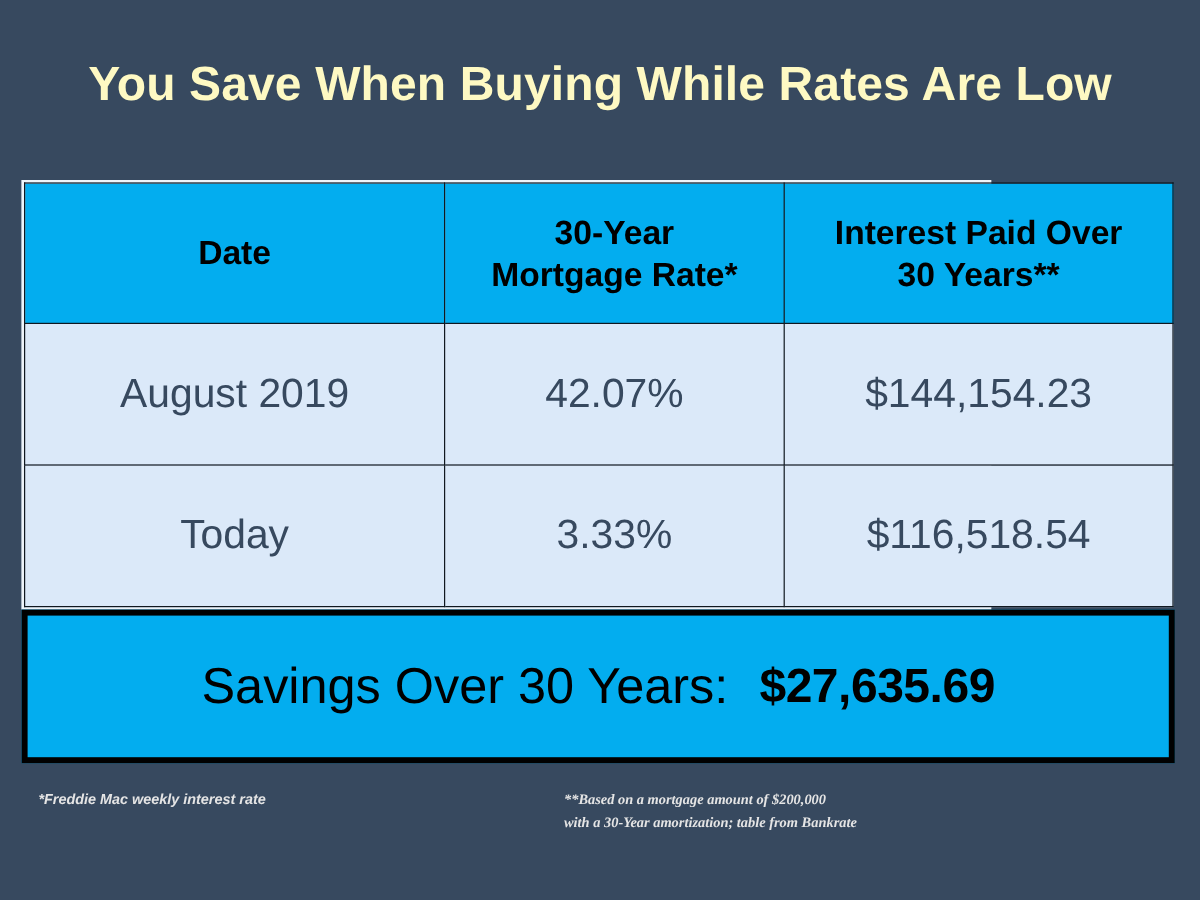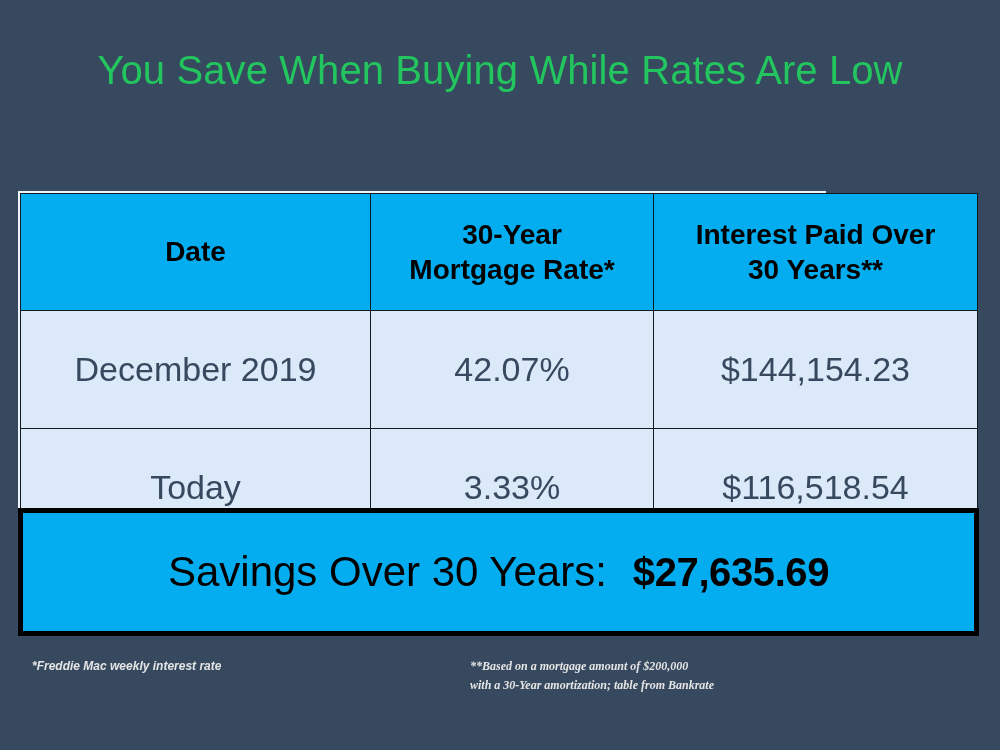--- a/index.html
+++ b/index.html
@@ -17,36 +17,35 @@
     position: relative;
   }
 
   
   .title {
     position: absolute;
     top: 48px;
     left: 0;
     width: 1000px;
     text-align: center;
-    color: #22c55e;
+    color: #fef9c3;
     font-size: 40px;
-    font-weight: 400;
+    font-weight: 700;
     letter-spacing: 0.1px;
     white-space: nowrap;
   }
 
   
   .table-wrap {
     position: absolute;
     left: 18px;
     top: 150px;
     width: 808px;
     border: 2px solid #eef4fa;
     background: #dbe9f9;
-    margin-top: 41px;
   }
 
   .tbl {
     width: 100%;
     border-collapse: collapse;
     table-layout: fixed;
   }
 
   .tbl col.c1 { width: 350px; }
   .tbl col.c2 { width: 283px; }
@@ -151,21 +150,21 @@
           <span>Mortgage Rate*</span>
         </th>
         <th>
           <span>Interest Paid Over</span><br>
           <span>30 Years**</span>
         </th>
       </tr>
     </thead>
     <tbody>
       <tr>
-        <td>December 2019</td>
+        <td>August 2019</td>
         <td>42.07%</td>
         <td>$144,154.23</td>
       </tr>
       <tr>
         <td>Today</td>
         <td>3.33%</td>
         <td>$116,518.54</td>
       </tr>
     </tbody>
   </table>

